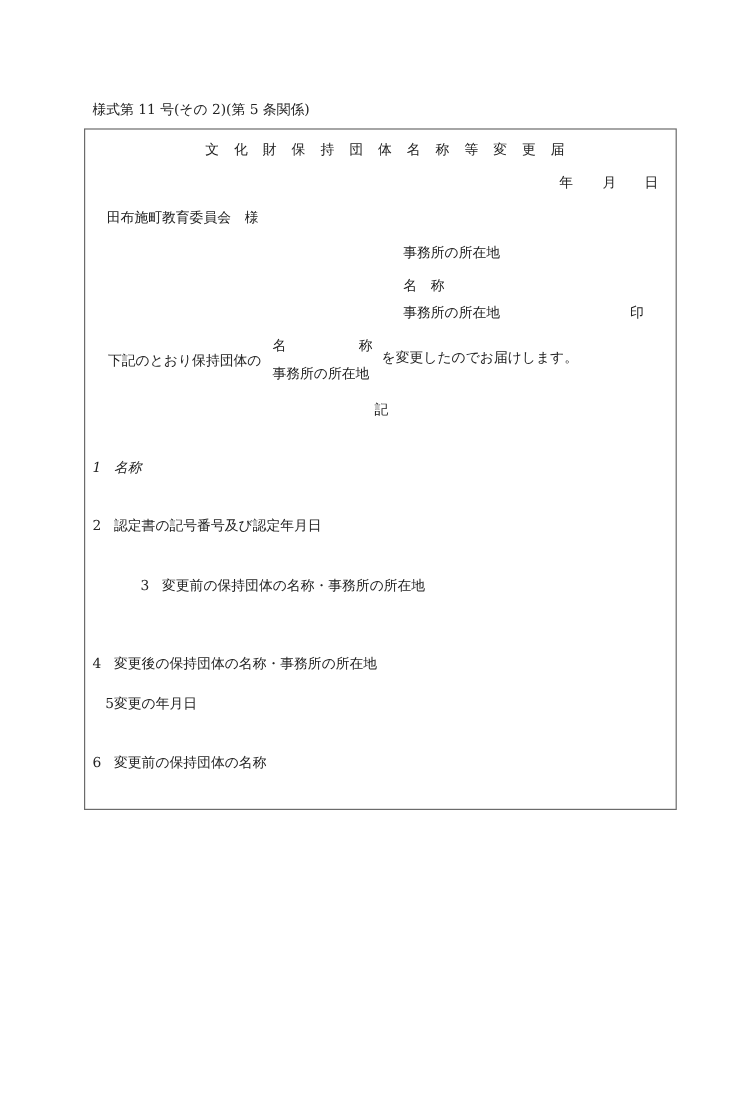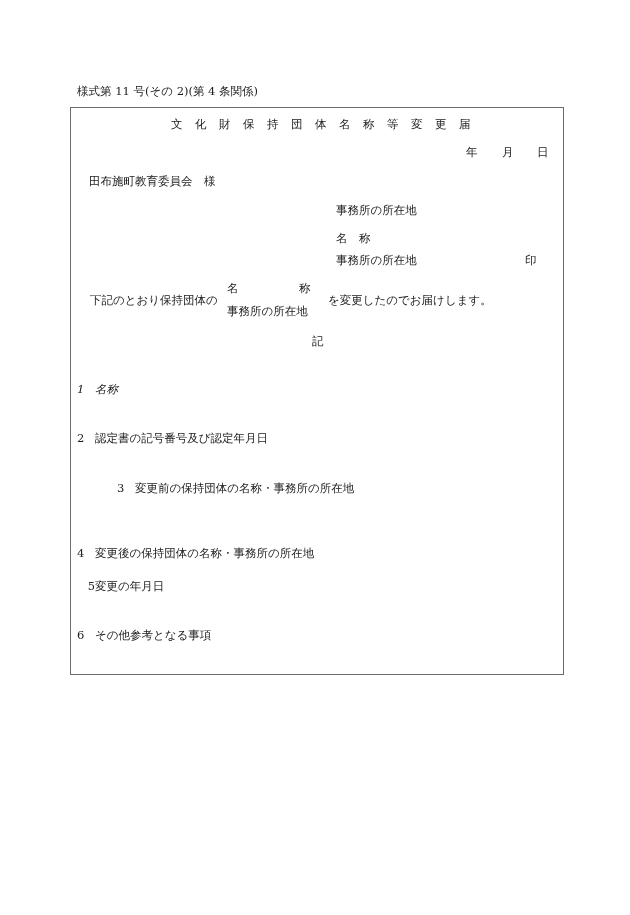--- a/index.html
+++ b/index.html
@@ -12,21 +12,21 @@
   .form-box {
     position: absolute; left: 70px; top: 107px; width: 494px; height: 568px;
     border: 1px solid #6b6b6b; box-sizing: border-box;
   }
   .title span { display: inline-block; margin-right: 12.5px; }
   .item-num { display: inline-block; width: 18px; }
 </style>
 </head>
 <body>
 
-<div class="abs" style="left:77px; top:84px;">様式第 11 号(その 2)(第 4 条関係)</div>
+<div class="abs" style="left:77px; top:84px;">様式第 11 号(その 2)(第 5 条関係)</div>
 
 <div class="form-box"></div>
 
 <div class="abs title" style="left:171px; top:117px;">
   <span>文</span><span>化</span><span>財</span><span>保</span><span>持</span><span>団</span><span>体</span><span>名</span><span>称</span><span>等</span><span>変</span><span>更</span><span>届</span>
 </div>
 
 <div class="abs" style="left:466px; top:145px;">年</div>
 <div class="abs" style="left:502px; top:145px;">月</div>
 <div class="abs" style="left:537px; top:145px;">日</div>
@@ -35,34 +35,34 @@
 
 <div class="abs" style="left:336px; top:203px;">事務所の所在地</div>
 <div class="abs" style="left:336px; top:231px;">名　称</div>
 <div class="abs" style="left:336px; top:253px;">事務所の所在地</div>
 <div class="abs" style="left:525px; top:253px;">印</div>
 
 <div class="abs" style="left:90px; top:293px;">下記のとおり保持団体の</div>
 <div class="abs" style="left:227px; top:281px;">名</div>
 <div class="abs" style="left:299px; top:281px;">称</div>
 <div class="abs" style="left:227px; top:304px;">事務所の所在地</div>
-<div class="abs" style="left:328px; top:293px;">を変更したのでお届けします。</div>
+<div class="abs" style="left:318px; top:293px;font-family:Liberation Mono, monospace;">を変更したのでお届けします。</div>
 
 <div class="abs" style="left:312px; top:334px;">記</div>
 
 <div class="abs" style="left:77px; top:382px;font-style:italic;">
   <span class="item-num">1</span><span>名称</span>
 </div>
 <div class="abs" style="left:77px; top:431px;">
   <span class="item-num">2</span><span>認定書の記号番号及び認定年月日</span>
 </div>
 <div class="abs" style="left:77px; top:481px;margin-left:40px;">
   <span class="item-num">3</span><span>変更前の保持団体の名称・事務所の所在地</span>
 </div>
 <div class="abs" style="left:77px; top:530px;margin-top:16px;">
   <span class="item-num">4</span><span>変更後の保持団体の名称・事務所の所在地</span>
 </div>
 <div class="abs" style="left:77px; top:579px;text-align:right;">
   <span class="item-num">5</span><span>変更の年月日</span>
 </div>
 <div class="abs" style="left:77px; top:628px;">
-  <span class="item-num">6</span><span>その他参考となる事項</span>
+  <span class="item-num">6</span><span>変更前の保持団体の名称</span>
 </div>
 
 </body></html>

